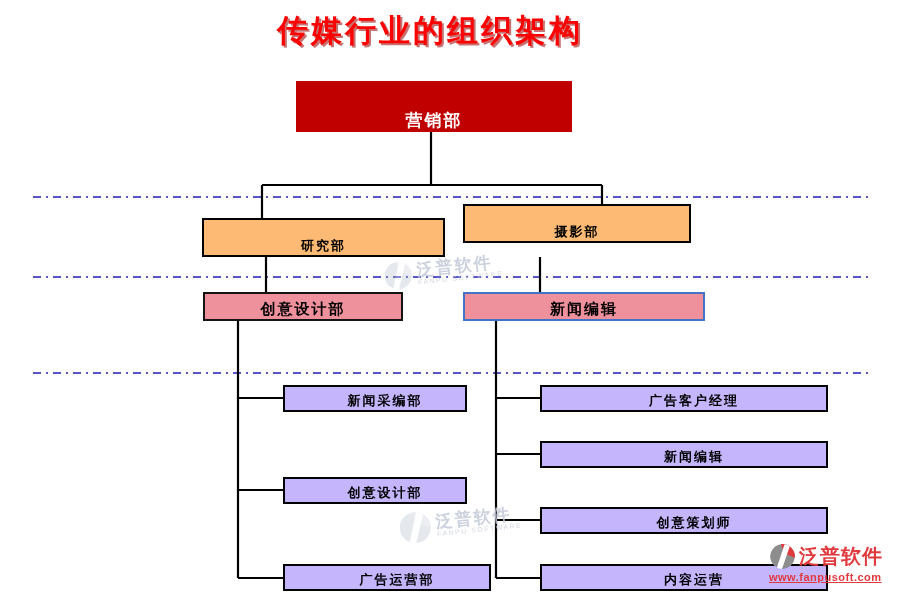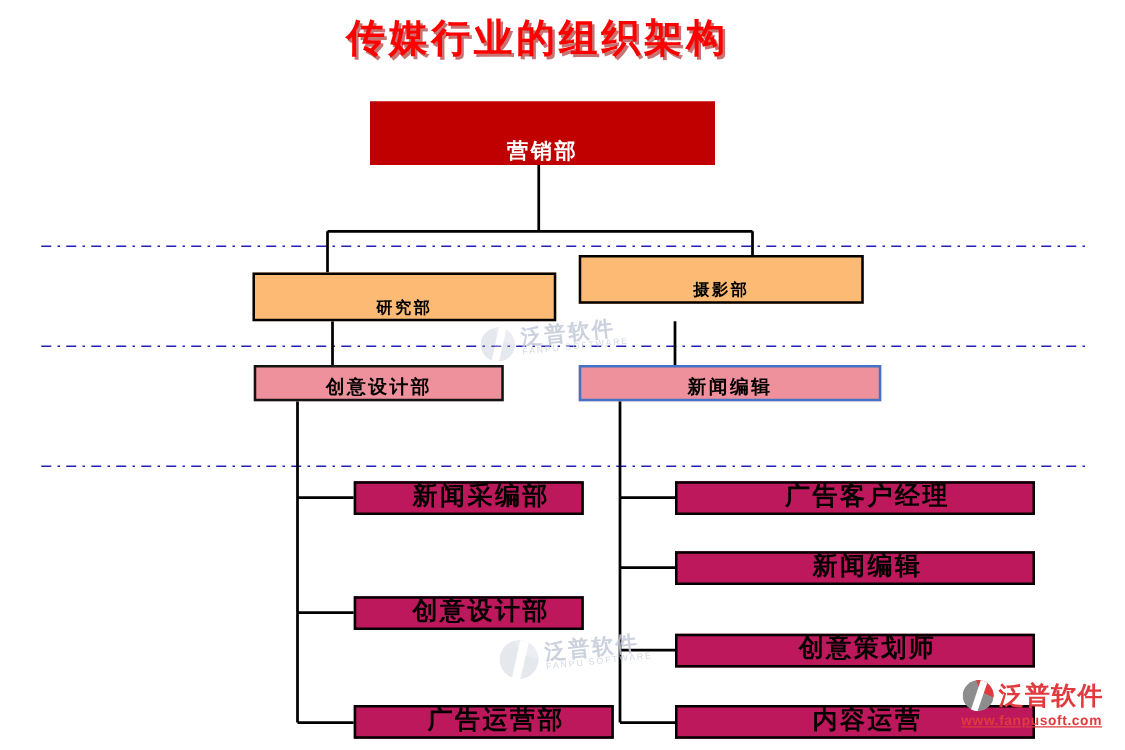--- a/index.html
+++ b/index.html
@@ -15,21 +15,21 @@
   svg.lines { position:absolute; left:0; top:0; }
   .node {
     position:absolute; display:flex; align-items:flex-end; justify-content:center;
     font-weight:bold; color:#000; box-sizing:border-box; letter-spacing:2px;
     text-align:center;
   }
   .root { background:#c00000; color:#ffffff; font-size:17px; }
   .dept { background:#fdba74; border:2px solid #000; font-size:13px; }
   .sub  { background:#ef919d; border:2px solid #141414; font-size:15px; }
   .sub--blue { border-color:#4472c4; }
-  .leaf { background:#be185d; border:2px solid #000; font-size:20px;padding-left:20px; }
+  .leaf { background:#c4b5fd; border:2px solid #000; font-size:13px;padding-left:20px; }
   .wm {
     position:absolute; display:flex; align-items:center; gap:4px;
     transform:rotate(-6deg); pointer-events:none;
   }
   .wm .wm-col { display:flex; flex-direction:column; line-height:1; }
   .wm .wm-brand { font-size:17px; font-weight:bold; color:#c3c9d8; letter-spacing:2px; }
   .wm .wm-sub { font-size:7px; color:#ccd1dc; letter-spacing:1.5px; font-family:"Liberation Sans", sans-serif; }
   .corner-wm { position:absolute; left:769px; top:543px; width:130px; }
   .corner-row { display:flex; align-items:center; gap:3px; }
   .corner-brand { font-size:20px; font-weight:bold; color:#e03a3e; letter-spacing:1px; }

